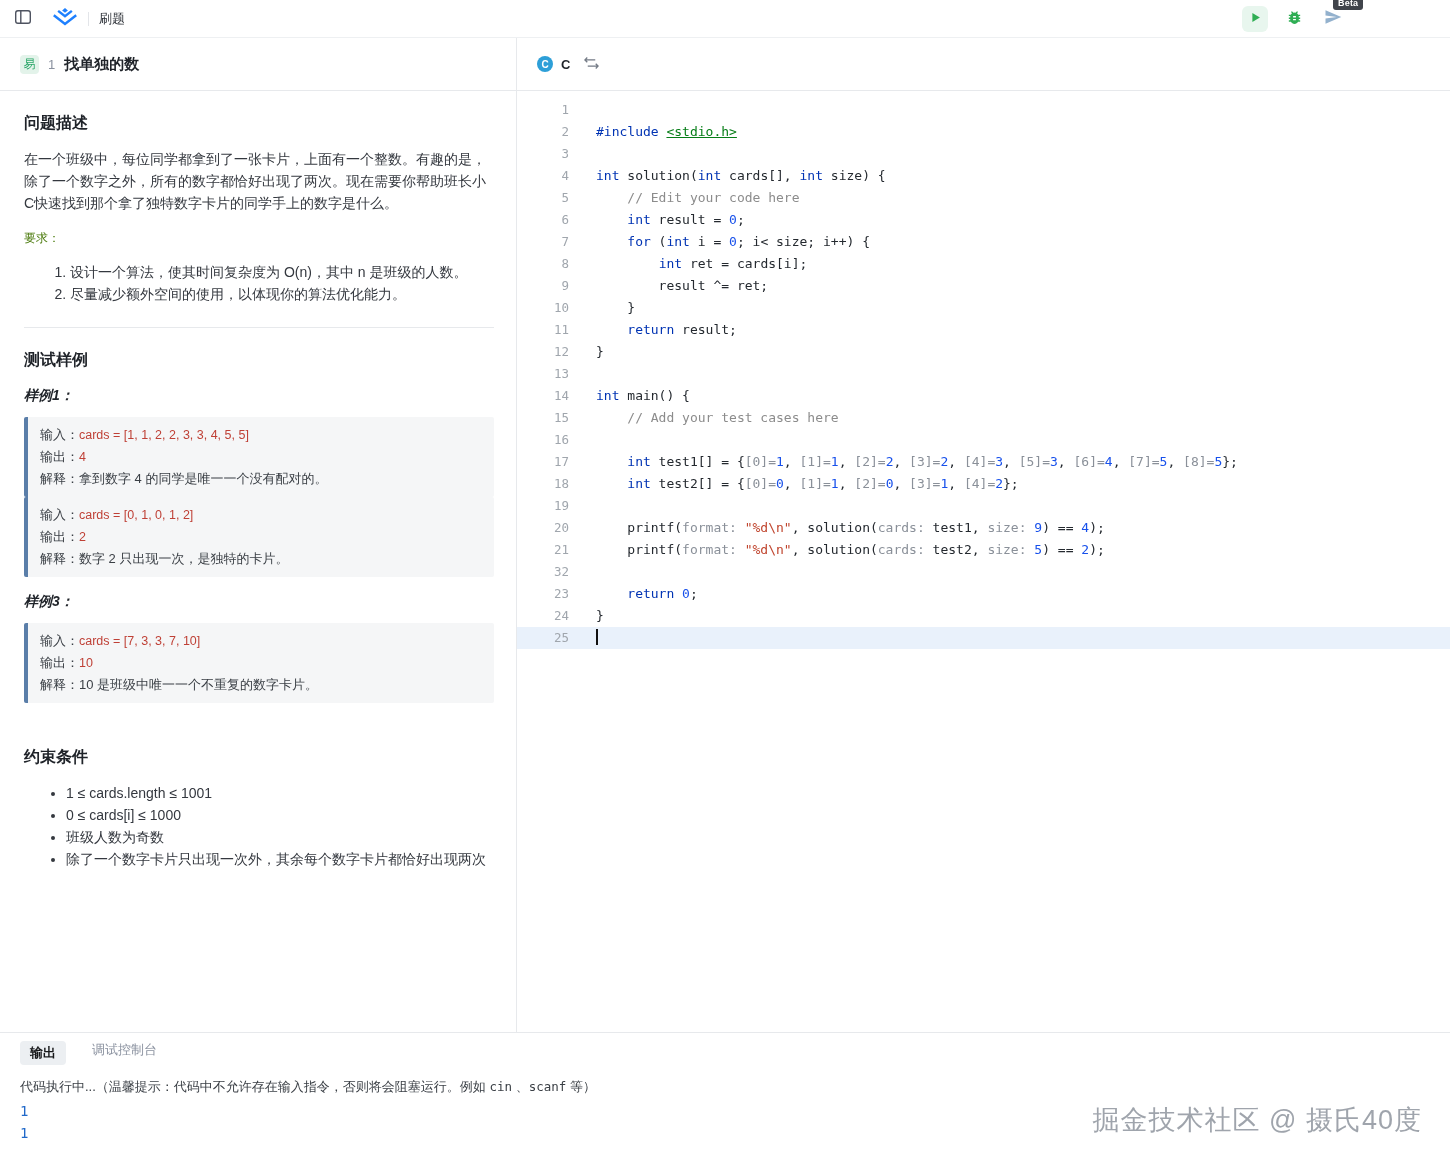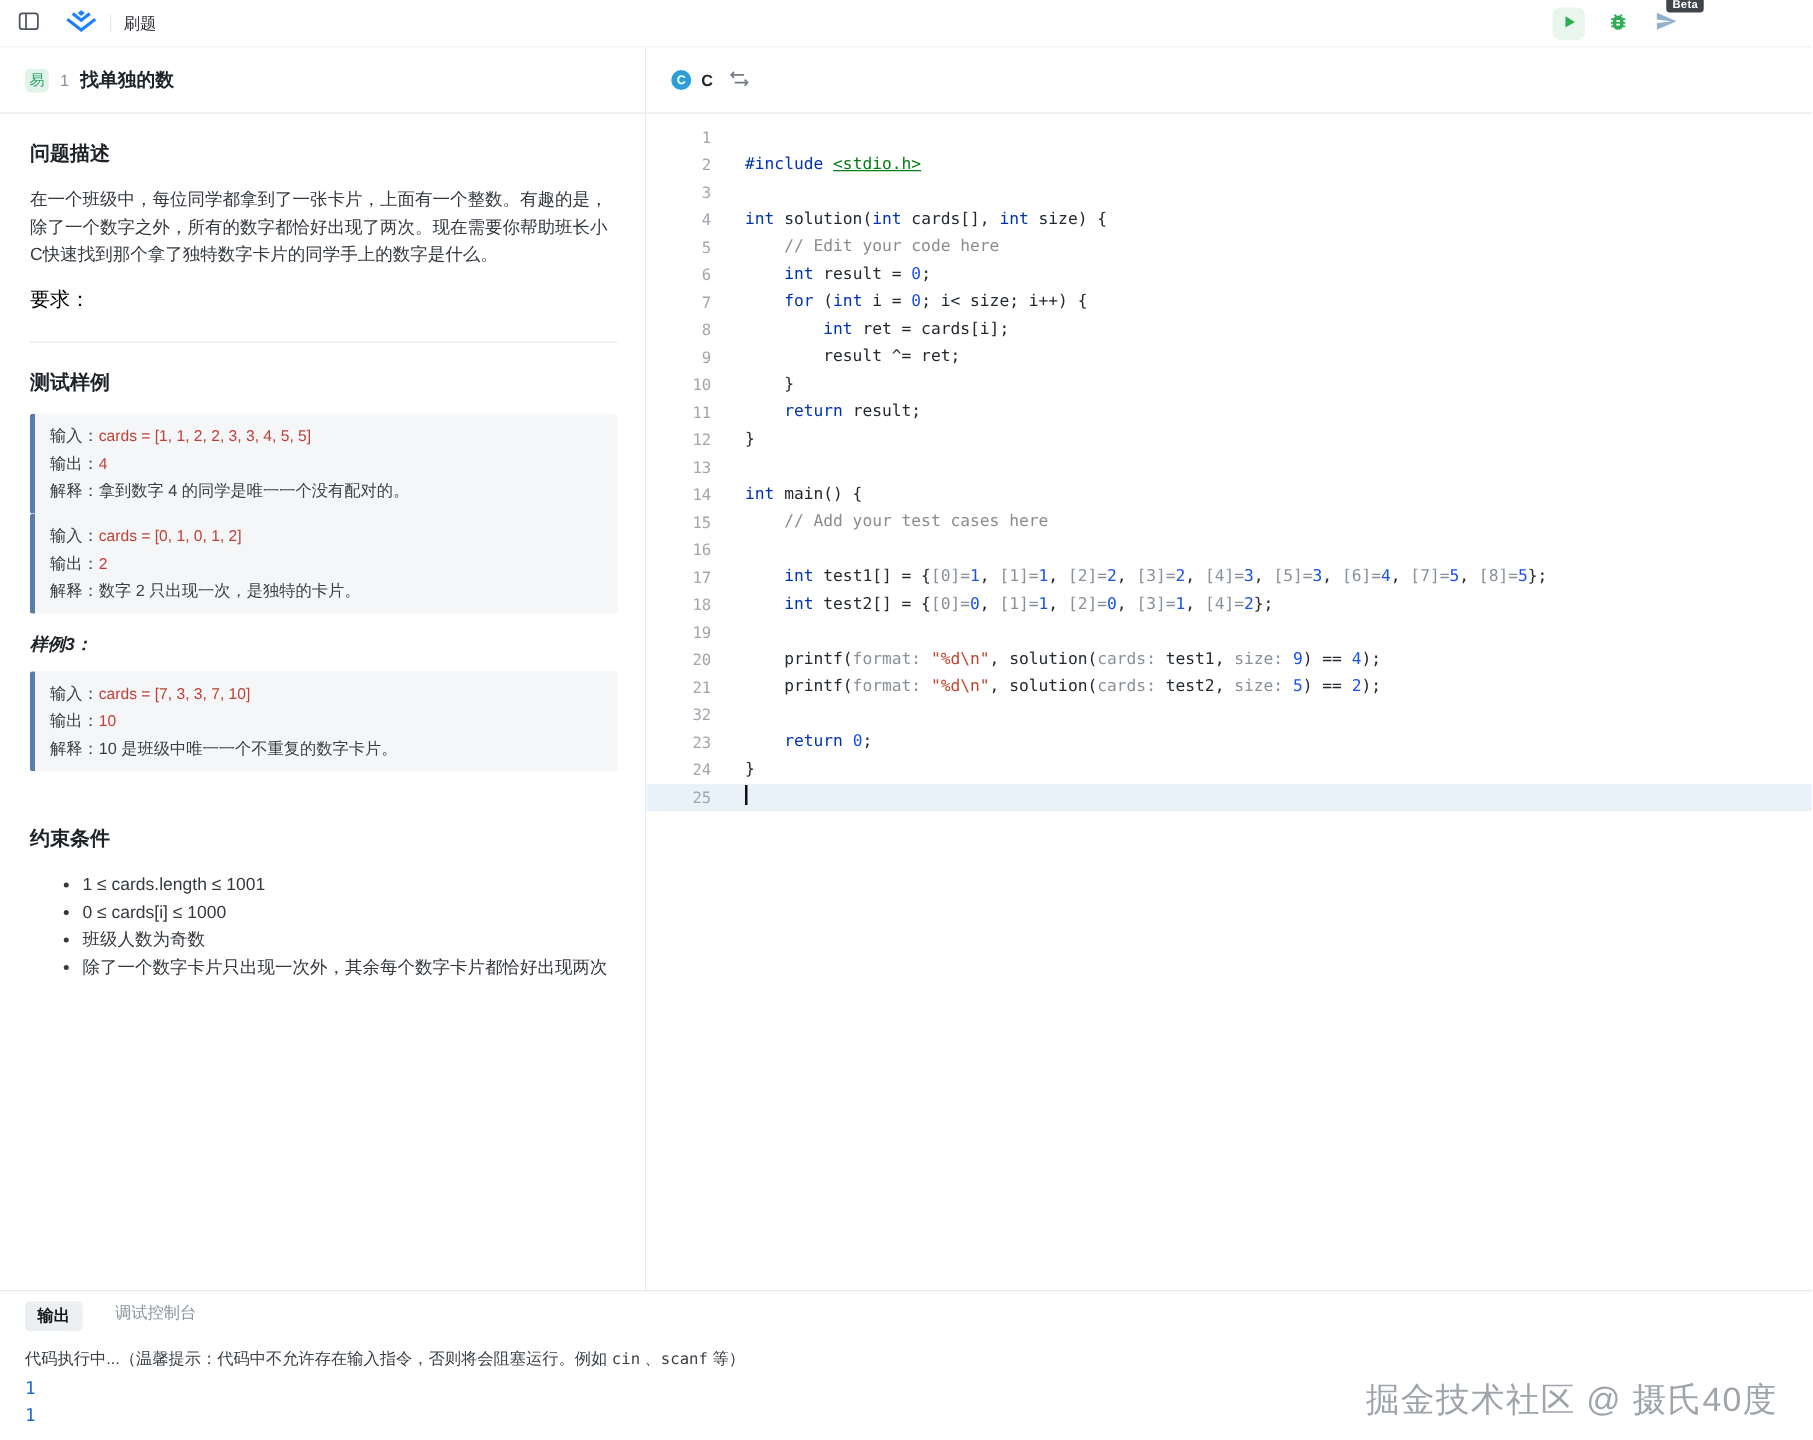--- a/index.html
+++ b/index.html
@@ -27,21 +27,21 @@
 
   
   .diff-badge{width:19px;height:19px;border-radius:4px;background:#e3f3ea;color:#2ca76a;font-size:12px;display:flex;align-items:center;justify-content:center;flex:0 0 19px}
   .prob-num{color:#8a919f;font-size:13px;margin:0 9px 0 9px}
   .prob-title{font-size:15px;font-weight:700;color:#1f2329}
 
   
   .problem-body{flex:1;overflow:hidden;padding:22px 22px 0 24px}
   .section-title{font-size:16px;font-weight:700;color:#1f2329;margin:0 0 14px}
   .desc{font-size:14px;line-height:22px;color:#34383f;margin-bottom:16px}
-  .req-label{font-size:16px;color:#000000;margin-bottom:14px}
+  .req-label{font-size:12px;color:#4d7c0f;margin-bottom:14px}
   .req-list{padding-left:46px;font-size:14px;line-height:22px;color:#34383f}
   .divider{border:none;border-top:1px solid #e7e9ec;margin:22px 0}
   .sample-label{font-style:italic;font-weight:700;font-size:14px;color:#1f2329;margin:16px 0 12px}
   .sample-box{background:#f5f6f7;border-left:4px solid #5a7ea9;border-radius:2px;padding:7px 12px}
   .sample-line{font-size:13px;line-height:22px;color:#3a3f45}
   .slabel{color:#3a3f45}
   .scode{font-family:Liberation Sans, sans-serif;font-size:12.5px;color:#bf4036}
   .stext{color:#3a3f45}
   .constraints-title{margin-top:44px}
   .constraints{padding-left:42px;font-size:14px;line-height:22px;color:#34383f}
@@ -136,23 +136,28 @@
     <section class="left-panel">
       <div class="panel-header">
         <span class="diff-badge">易</span>
         <span class="prob-num">1</span>
         <span class="prob-title">找单独的数</span>
       </div>
       <div class="problem-body">
         <h2 class="section-title">问题描述</h2>
         <p class="desc">在一个班级中，每位同学都拿到了一张卡片，上面有一个整数。有趣的是，除了一个数字之外，所有的数字都恰好出现了两次。现在需要你帮助班长小C快速找到那个拿了独特数字卡片的同学手上的数字是什么。</p>
         <p class="req-label">要求：</p>
+        <ol class="req-list">
+            <li>设计一个算法，使其时间复杂度为 O(n)，其中 n 是班级的人数。</li>
+            <li>尽量减少额外空间的使用，以体现你的算法优化能力。</li>
+          </ol>
         <hr class="divider">
         <h2 class="section-title">测试样例</h2>
         <div>
+            <div class="sample-label">样例1：</div>
             <div class="sample-box">
               <div class="sample-line"><span class="slabel">输入：</span><code class="scode">cards = [1, 1, 2, 2, 3, 3, 4, 5, 5]</code></div>
               <div class="sample-line"><span class="slabel">输出：</span><code class="scode">4</code></div>
               <div class="sample-line"><span class="slabel">解释：</span><span class="stext">拿到数字 4 的同学是唯一一个没有配对的。</span></div>
             </div>
             <div class="sample-box">
               <div class="sample-line"><span class="slabel">输入：</span><code class="scode">cards = [0, 1, 0, 1, 2]</code></div>
               <div class="sample-line"><span class="slabel">输出：</span><code class="scode">2</code></div>
               <div class="sample-line"><span class="slabel">解释：</span><span class="stext">数字 2 只出现一次，是独特的卡片。</span></div>
             </div>

